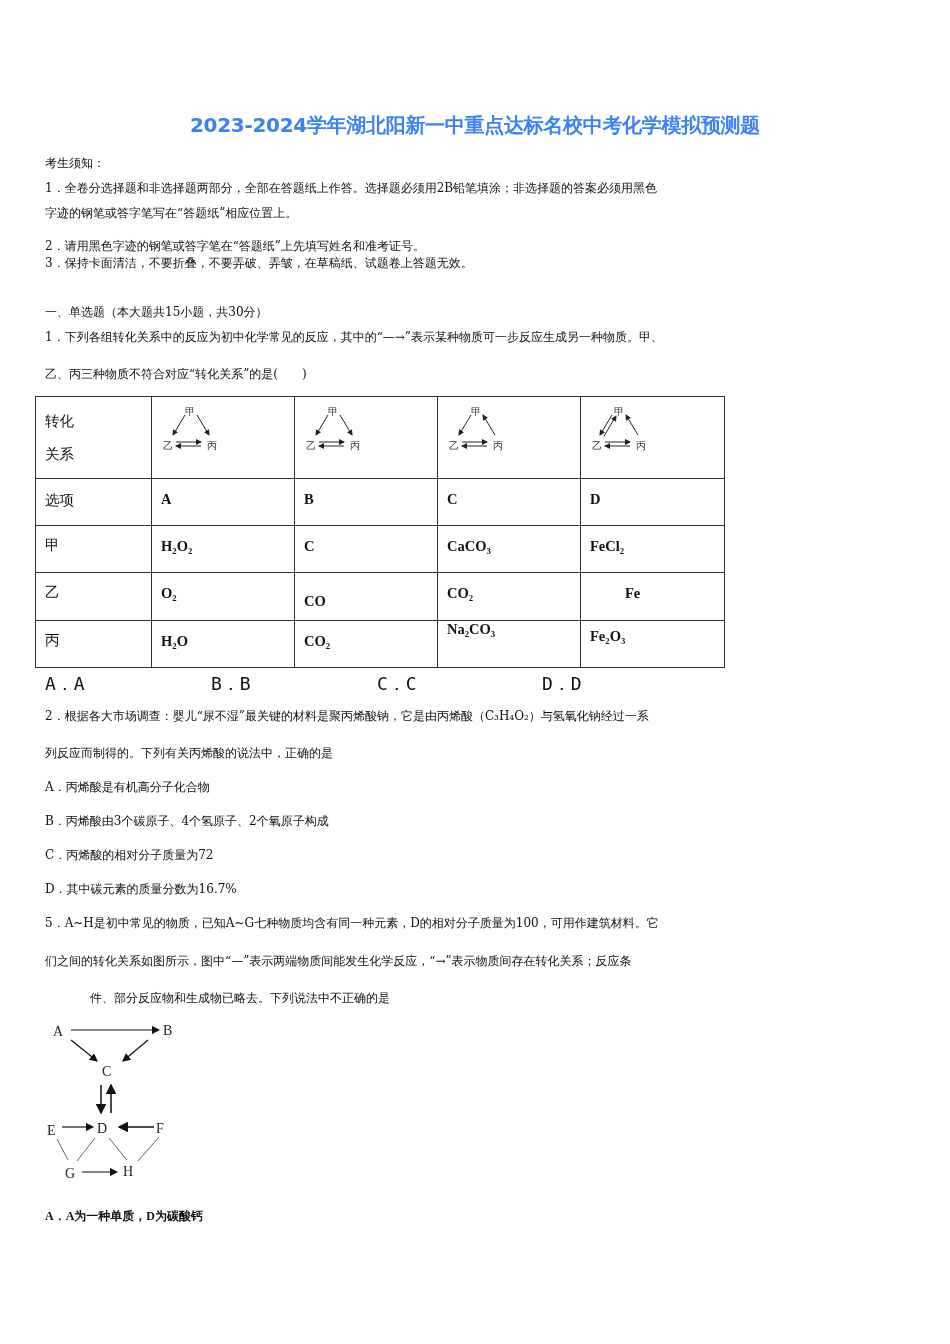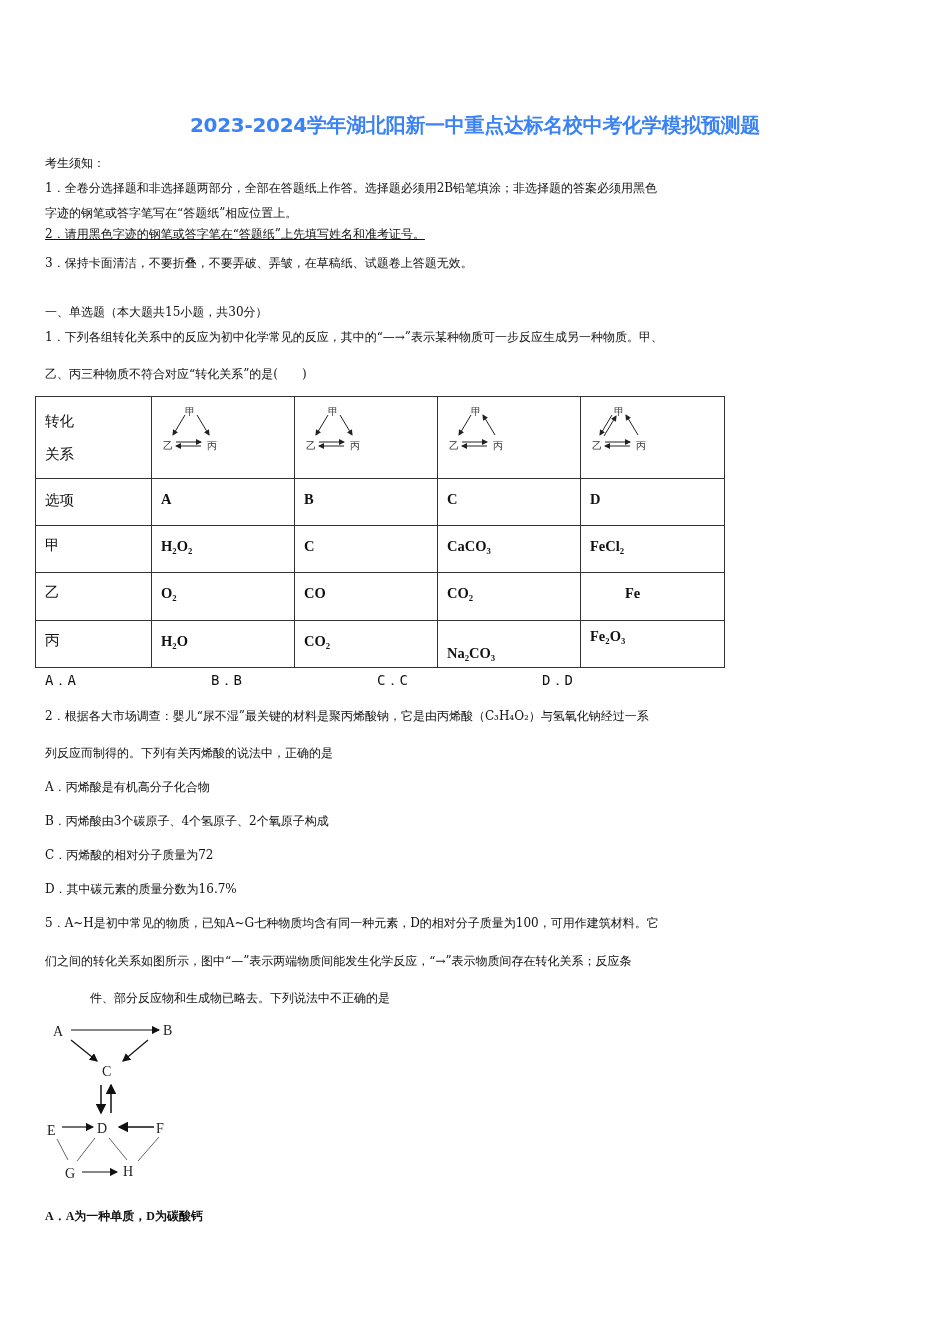--- a/index.html
+++ b/index.html
@@ -10,31 +10,31 @@
            font-family:"DejaVu Sans","Liberation Sans",sans-serif;
            font-weight:bold; font-size:20px; letter-spacing:-0.3px; color:#3b82f6; }
   .line { left:45px; font-size:12px; line-height:20px;text-align:center; }
   .bold { font-weight:bold; }
   table.q1 { position:absolute; left:35px; top:396px; border-collapse:collapse;
              font-size:14.5px; }
   table.q1 td { border:1px solid #333; padding:0 0 0 9px; vertical-align:top; }
   table.q1 td.lbl { font-family:"DejaVu Sans","Liberation Sans",sans-serif; }
   table.q1 td.chem { font-family:"Liberation Serif","DejaVu Serif",serif; font-weight:bold; }
   .diag svg { display:block; }
-  .opts { top:672px; font-family:"DejaVu Sans Mono","Liberation Mono",monospace; font-size:14px; }
+  .opts { top:672px; font-family:"DejaVu Sans Mono","Liberation Mono",monospace; font-size:18px; }
 </style>
 </head>
 <body>
 
 <div class="abs title">2023-2024学年湖北阳新一中重点达标名校中考化学模拟预测题</div>
 
 <div class="abs line" style="top:153px;">考生须知：</div>
 <div class="abs line" style="top:178px;">1．全卷分选择题和非选择题两部分，全部在答题纸上作答。选择题必须用2B铅笔填涂；非选择题的答案必须用黑色</div>
 <div class="abs line" style="top:203px;">字迹的钢笔或答字笔写在“答题纸”相应位置上。</div>
-<div class="abs line" style="top:224px;text-decoration:underline;">2．请用黑色字迹的钢笔或答字笔在“答题纸”上先填写姓名和准考证号。</div>
+<div class="abs line" style="top:236px;">2．请用黑色字迹的钢笔或答字笔在“答题纸”上先填写姓名和准考证号。</div>
 <div class="abs line" style="top:253px;">3．保持卡面清洁，不要折叠，不要弄破、弄皱，在草稿纸、试题卷上答题无效。</div>
 
 <div class="abs line" style="top:302px;">一、单选题（本大题共15小题，共30分）</div>
 
 <div class="abs line" style="top:327px;">1．下列各组转化关系中的反应为初中化学常见的反应，其中的“—→”表示某种物质可一步反应生成另一种物质。甲、</div>
 <div class="abs line" style="top:364px;">乙、丙三种物质不符合对应“转化关系”的是(　　)</div>
 
 <table class="q1">
   <tbody>
       <tr style="height:82px;">
@@ -107,29 +107,29 @@
   <tr style="height:47px;">
     <td class="lbl" style="padding-top:10px;">甲</td>
     <td class="chem" style="padding-top:12px;">H₂O₂</td>
     <td class="chem" style="padding-top:12px;">C</td>
     <td class="chem" style="padding-top:12px;">CaCO₃</td>
     <td class="chem" style="padding-top:12px;">FeCl₂</td>
   </tr>
   <tr style="height:48px;">
     <td class="lbl" style="padding-top:10px;">乙</td>
     <td class="chem" style="padding-top:12px;">O₂</td>
-    <td class="chem" style="padding-top:12px;">CO</td>
+    <td class="chem" style="padding-top:20px;">CO</td>
     <td class="chem" style="padding-top:12px;">CO₂</td>
     <td class="chem" style="padding-top:12px;padding-left:44px;">Fe</td>
   </tr>
   <tr style="height:47px;">
     <td class="lbl" style="padding-top:10px;">丙</td>
     <td class="chem" style="padding-top:12px;">H₂O</td>
     <td class="chem" style="padding-top:12px;">CO₂</td>
-    <td class="chem" style="padding-top:24px;">Na₂CO₃</td>
+    <td class="chem" style="padding-top:0;">Na₂CO₃</td>
     <td class="chem" style="padding-top:7px;">Fe₂O₃</td>
   </tr>
 </tbody>
   </table>
 
 <div class="abs opts" style="left:45px;">A．A</div>
 <div class="abs opts" style="left:211px;">B．B</div>
 <div class="abs opts" style="left:377px;">C．C</div>
 <div class="abs opts" style="left:542px;">D．D</div>
 

